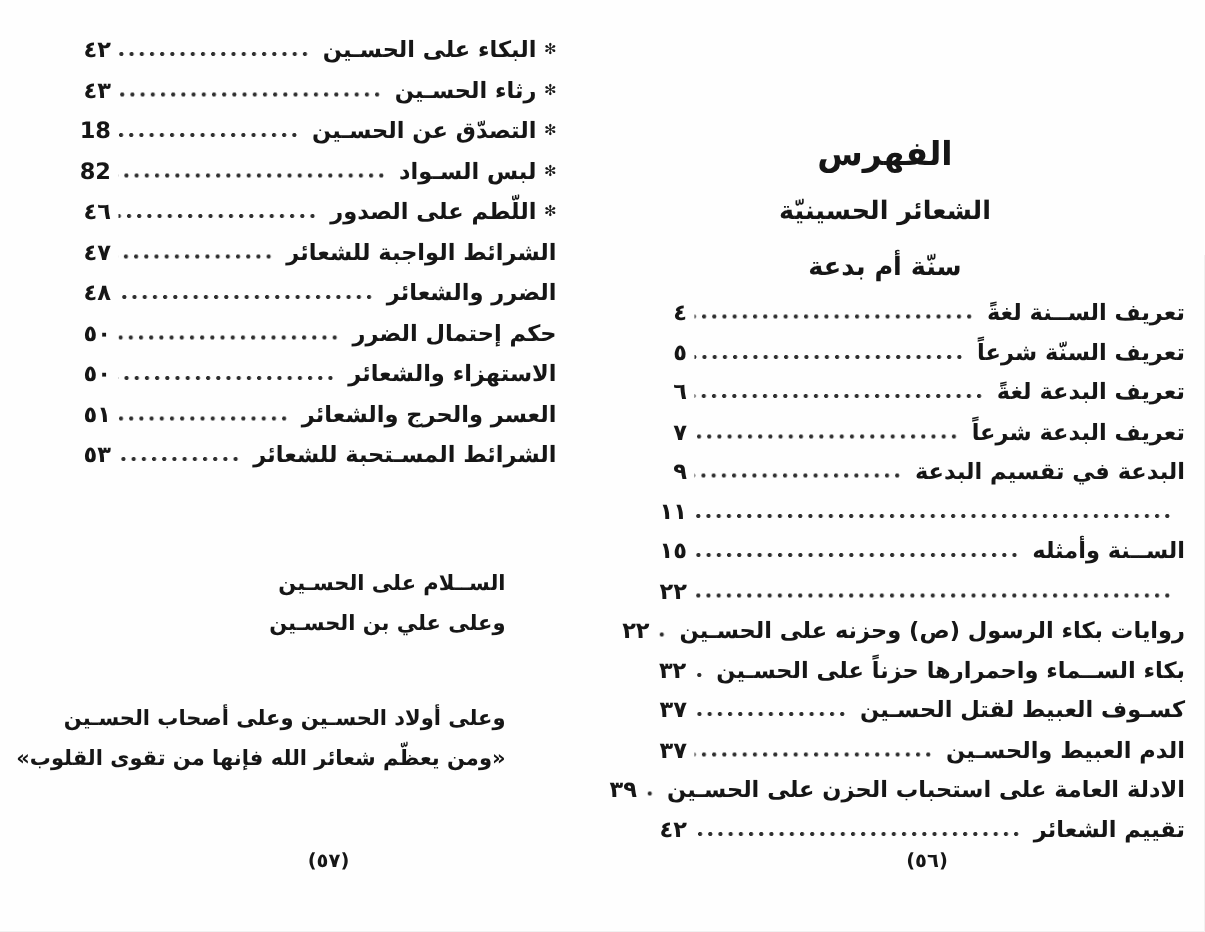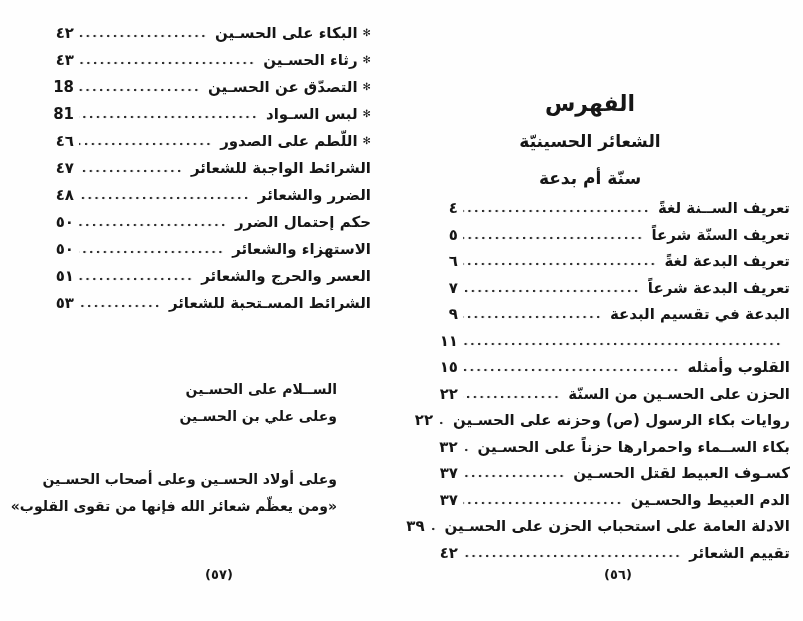--- a/index.html
+++ b/index.html
@@ -120,21 +120,21 @@
         <span class="marker">✻</span>
         <span class="title">التصدّق عن الحسـين</span>
         <span class="leader"></span>
         <span class="num">18</span>
       </div>
 
       <div class="row">
         <span class="marker">✻</span>
         <span class="title">لبس السـواد</span>
         <span class="leader"></span>
-        <span class="num">81</span>
+        <span class="num">82</span>
       </div>
 
       <div class="row">
         <span class="marker">✻</span>
         <span class="title">اللّطم على الصدور</span>
         <span class="leader"></span>
         <span class="num">٤٦</span>
       </div>
 
       <div class="row">
@@ -226,27 +226,26 @@
         <span class="leader"></span>
         <span class="num">٩</span>
       </div>
 
       <div class="row">
         <span class="leader"></span>
         <span class="num">١١</span>
       </div>
 
       <div class="row">
-        <span class="title">القلوب وأمثله</span>
+        <span class="title">الســنة وأمثله</span>
         <span class="leader"></span>
         <span class="num">١٥</span>
       </div>
 
       <div class="row">
-        <span class="title">الحزن على الحسـين من السنّة</span>
         <span class="leader"></span>
         <span class="num">٢٢</span>
       </div>
 
       <div class="row">
         <span class="title">روايات بكاء الرسول (ص) وحزنه على الحسـين</span>
         <span class="leader"></span>
         <span class="num">٢٢</span>
       </div>
 

